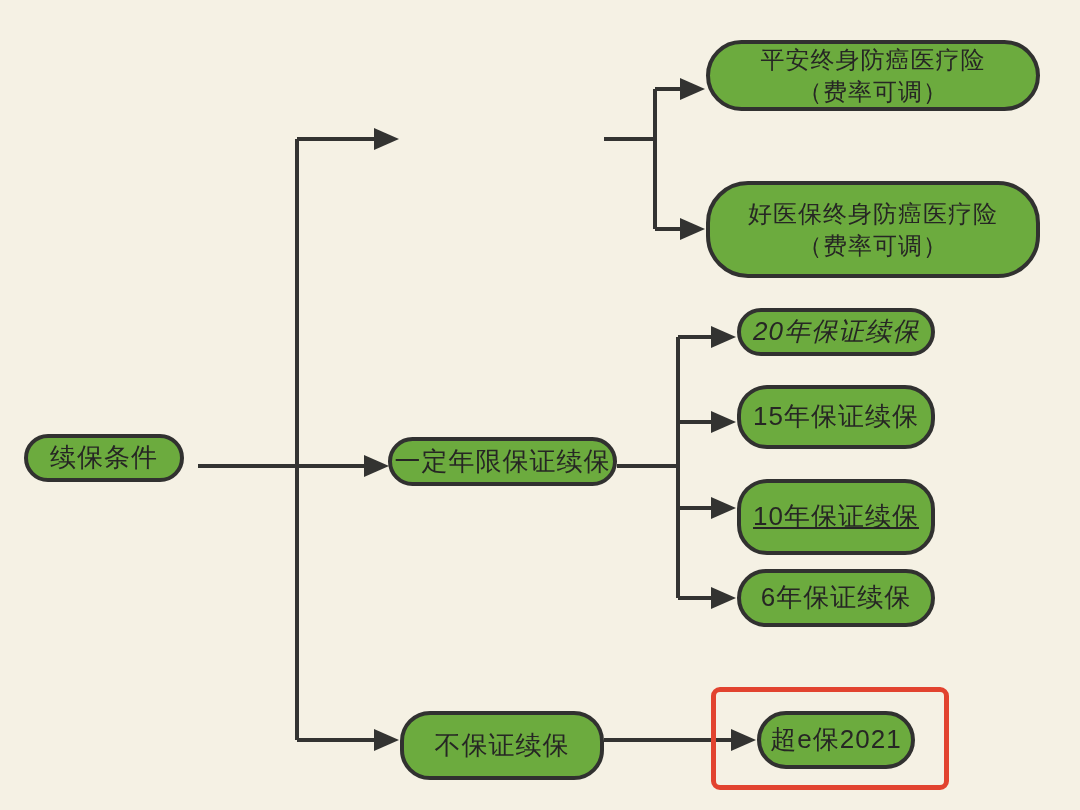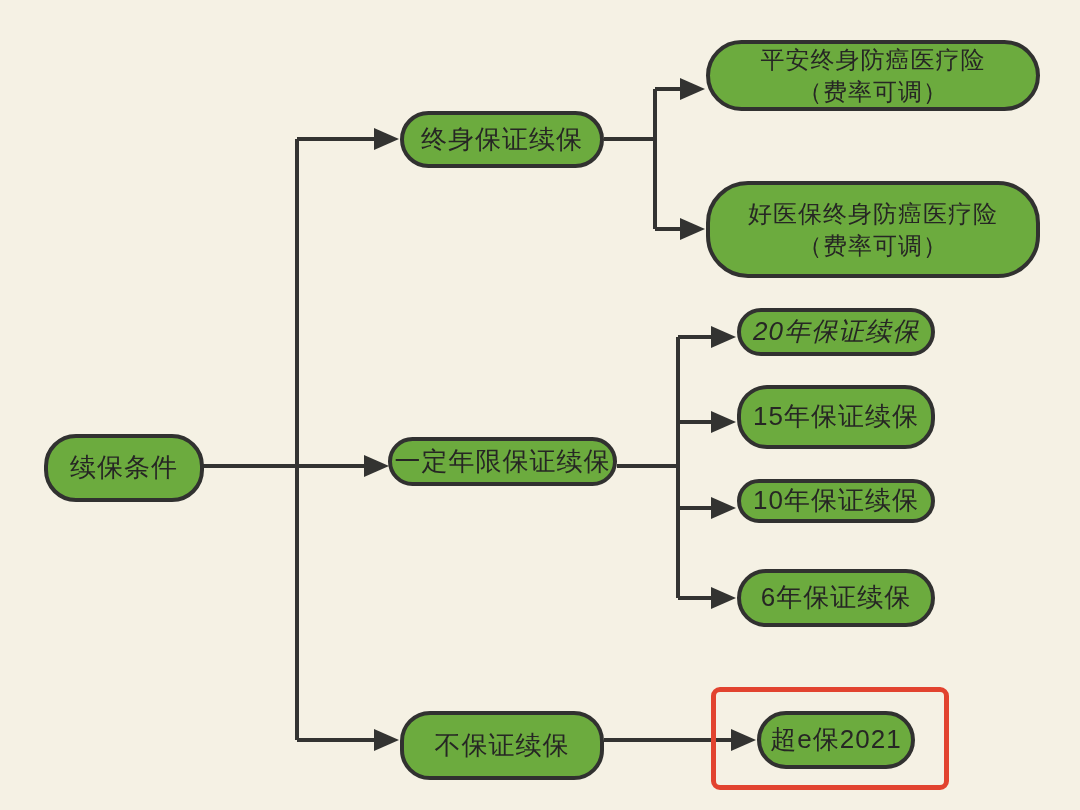--- a/index.html
+++ b/index.html
@@ -84,27 +84,24 @@
       <polygon points="736,337 711,326 711,348"></polygon>
       <polygon points="736,422 711,411 711,433"></polygon>
       <polygon points="736,508 711,497 711,519"></polygon>
       <polygon points="736,598 711,587 711,609"></polygon>
       <polygon points="756,740 731,729 731,751"></polygon>
     </g>
   </svg>
 
   <div class="highlight-box"></div>
 
-  <div class="node" style="left:44px; top:434px; width:160px; height:68px; border-radius:32px;justify-content:center;">
+  <div class="node" style="left:24px; top:434px; width:160px; height:48px; border-radius:32px;justify-content:center;">
     <span>续保条件</span>
   </div>
 
-  <div class="node" style="left:400px; top:111px; width:204px; height:57px;">
-    <span>终身保证续保</span>
-  </div>
 
   <div class="node" style="left:388px; top:437px; width:229px; height:49px;">
     <span>一定年限保证续保</span>
   </div>
 
   <div class="node" style="left:400px; top:711px; width:204px; height:69px;">
     <span>不保证续保</span>
   </div>
 
   <div class="node big" style="left:706px; top:40px; width:334px; height:71px;">
@@ -118,21 +115,21 @@
   </div>
 
   <div class="node" style="left:737px; top:308px; width:198px; height:48px;font-style:italic;">
     <span>20年保证续保</span>
   </div>
 
   <div class="node" style="left:737px; top:385px; width:198px; height:64px;">
     <span>15年保证续保</span>
   </div>
 
-  <div class="node" style="left:737px; top:479px; width:198px; height:44px;">
+  <div class="node" style="left:737px; top:479px; width:198px; height:76px;text-decoration:underline;">
     <span>10年保证续保</span>
   </div>
 
   <div class="node" style="left:737px; top:569px; width:198px; height:58px;">
     <span>6年保证续保</span>
   </div>
 
   <div class="node" style="left:757px; top:711px; width:158px; height:58px;">
     <span>超e保2021</span>
   </div>

